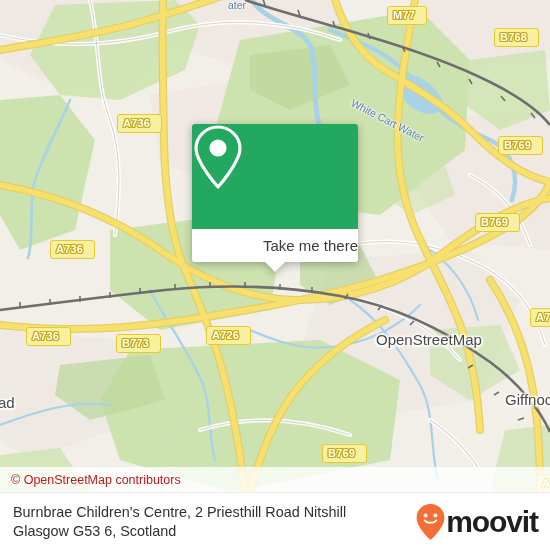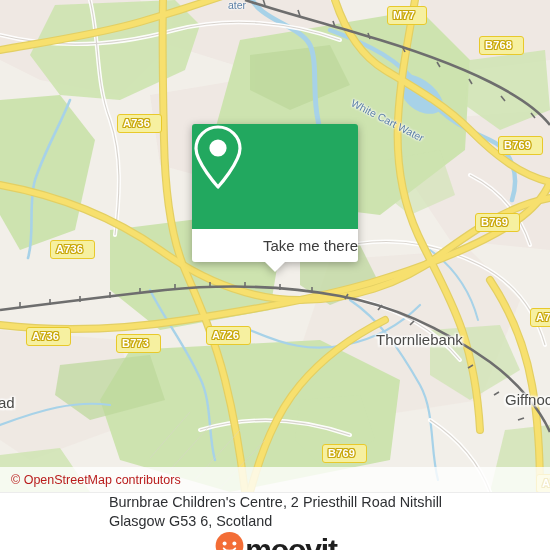--- a/index.html
+++ b/index.html
@@ -89,21 +89,20 @@
   }
 
   
   #footer{
     position:absolute;left:0;top:492px;width:550px;height:58px;
     background:#ffffff;
     display:flex;align-items:center;justify-content:space-between;
     box-sizing:border-box;padding:0 12px 0 13px;
     border-top:1px solid #ececec;
     z-index:7;
-    flex-direction:column;
   }
   #addr{color:#2e3033;font-size:14.4px;line-height:19px;max-width:385px;}
   #brand{display:flex;align-items:center;gap:0;}
   #brand .word{color:#1f1f1f;font-size:30px;font-weight:bold;letter-spacing:-1.1px;line-height:30px;}
 </style>
 </head>
 <body>
 
 <div id="app">
 
@@ -220,32 +219,32 @@
 
         <g stroke="#d8d3cb" stroke-width=".8" opacity=".6" fill="none">
           <path d="M170,470 L215,420 M195,480 L240,430 M220,488 L265,440 M150,458 L190,412"></path>
         </g>
 
       </g>
     </svg>
 
     <div id="overlay">
         <div class="shield" style="left: 387px; top: 6px;">M77</div>
-        <div class="shield" style="left: 479px; top: 28px; margin-top: 8px;">B768</div>
+        <div class="shield" style="left: 494px; top: 28px;">B768</div>
         <div class="shield" style="left: 117px; top: 114px;">A736</div>
         <div class="shield" style="left: 498px; top: 136px;">B769</div>
         <div class="shield" style="left: 475px; top: 213px;">B769</div>
         <div class="shield" style="left: 50px; top: 240px;">A736</div>
         <div class="shield" style="left: 530px; top: 308px;">A77</div>
         <div class="shield" style="left: 26px; top: 327px;">A736</div>
         <div class="shield" style="left: 116px; top: 334px;">B773</div>
         <div class="shield" style="left: 206px; top: 326px;">A726</div>
         <div class="shield" style="left: 322px; top: 444px;">B769</div>
         <div class="shield" style="left: 536px; top: 474px;">A77</div>
-        <div class="place" style="left: 376px; top: 331px;">Thornliebank</div>
+        <div class="place" style="left: 376px; top: 331px;">OpenStreetMap</div>
         <div class="place" style="left: 505px; top: 391px;">Giffnoc</div>
         <div class="place" style="left: -2px; top: 394px;">ad</div>
         <div class="water-label" style="left: 352px; top: 96px; transform: rotate(27deg); transform-origin: 0px 50%;">White Cart Water</div>
         <div class="water-label" style="left: 228px; top: -1px;">ater</div>
       </div>
 
     <div id="popup">
       <div class="head" style="background: rgb(34, 168, 95);">
         <svg width="52" height="66" viewBox="0 0 52 66">
           <path d="M26 3 C13.8 3 4 12.6 4 24.6 C4 38.5 26 63 26 63 C26 63 48 38.5 48 24.6 C48 12.6 38.2 3 26 3 Z" fill="none" stroke="#ffffff" stroke-width="3.2" stroke-linejoin="round"></path>

